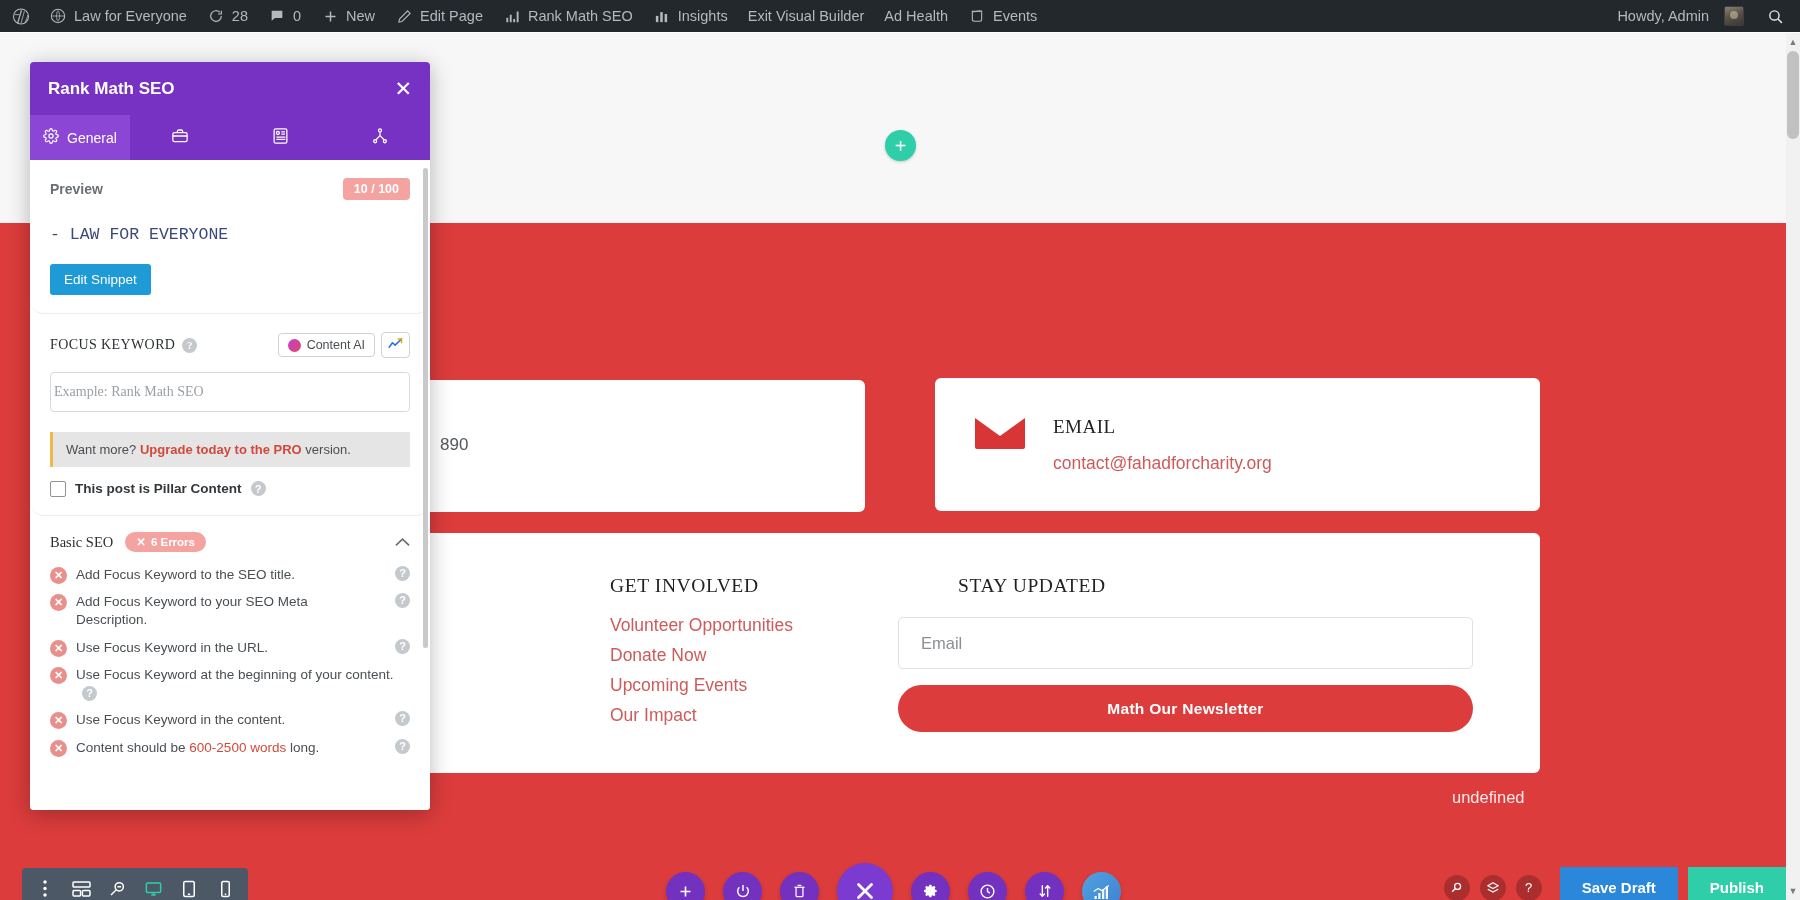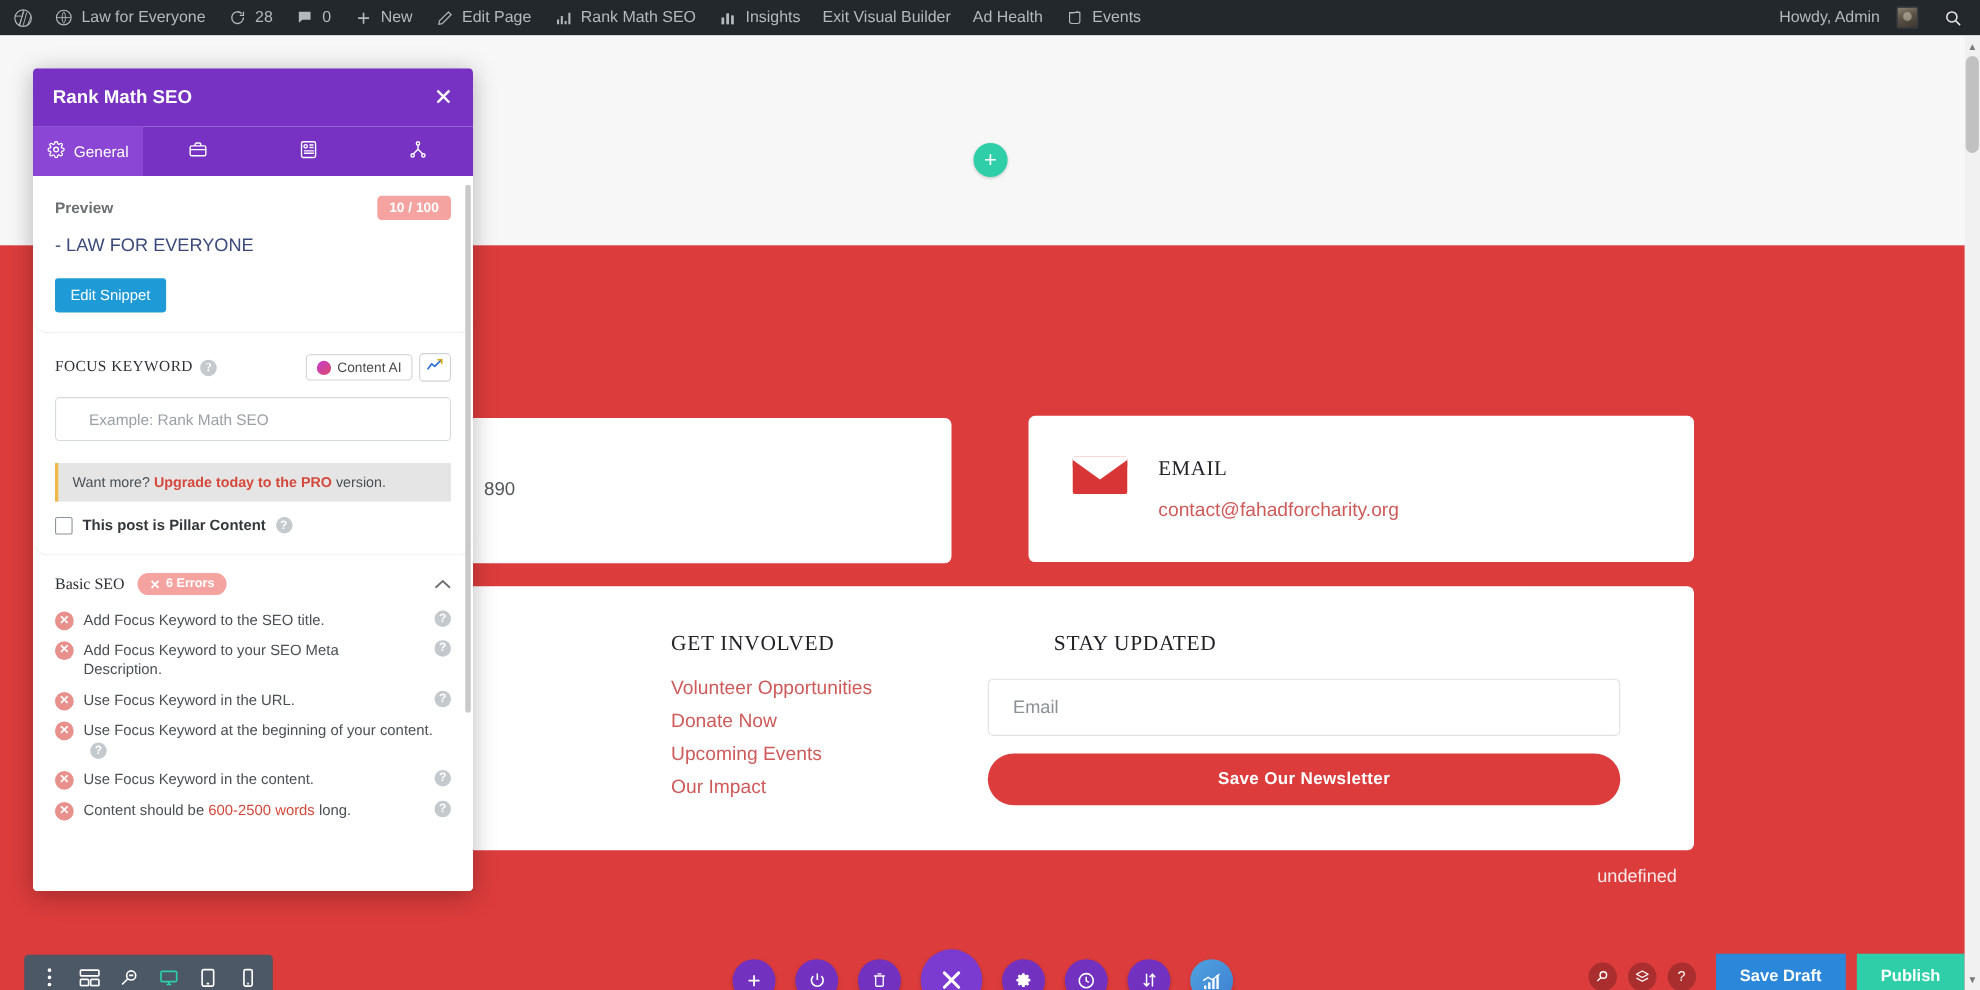--- a/index.html
+++ b/index.html
@@ -205,22 +205,22 @@
   }
 
   .rm-sec { padding: 18px 20px; border-bottom: 1px solid #ececec; border-radius: 14px; }
   .rm-row { display: flex; align-items: center; justify-content: space-between; }
   #rm-preview-label { font-size: 14px; color: #6b6f72; font-weight: 600; }
   #rm-score {
     background: #f4a3a0; color: #fff; font-size: 12.5px; font-weight: bold;
     padding: 4px 11px; border-radius: 4px;
   }
   #rm-preview-title {
-    margin-top: 14px; font-size: 16.5px; color: #3b4a7a;
-    font-family: Liberation Sans, sans-serif;
+    margin-top: 25px; font-size: 16.5px; color: #3b4a7a;
+    font-family: Liberation Mono, monospace;
   }
   #rm-edit-snippet {
     margin-top: 20px; display: inline-block;
     background: #1e9ad6; color: #fff; font-size: 13.5px;
     padding: 8px 14px; border-radius: 3px; border: none; cursor: pointer;
     font-family: "Liberation Sans", sans-serif;
   }
 
   #rm-fk-label {
     font-family: "Liberation Serif", serif; font-size: 14px;
@@ -244,22 +244,22 @@
     background: linear-gradient(135deg,#c13fd0,#e0486a); flex: 0 0 auto;
   }
   #btn-trend {
     width: 29px; height: 26px; border: 1px solid #cfd3d7; border-radius: 4px;
     display: flex; align-items: center; justify-content: center;
     background: #fff; cursor: pointer;
   }
   #rm-fk-input {
     margin-top: 14px; width: 100%; height: 40px;
     border: 1px solid #d6dadd; border-radius: 4px;
-    padding: 0 30px; font-size: 14px; color: #33373a;
-    font-family: Liberation Sans, sans-serif; outline: none;
+    padding: 0 3px; font-size: 14px; color: #33373a;
+    font-family: Liberation Serif, serif; outline: none;
   }
   #rm-fk-input::placeholder { color: #9aa0a5; }
 
   #rm-upgrade {
     margin-top: 20px; background: #e5e5e5; border-left: 3px solid #f0b849;
     padding: 10px 13px; font-size: 13px; color: #4a4f53;
   }
   #rm-upgrade a { color: #d4483b; font-weight: bold; text-decoration: none; cursor: pointer; }
   #rm-pillar { margin-top: 14px; display: flex; align-items: flex-start; gap: 9px; }
   #rm-pillar-box {
@@ -456,21 +456,21 @@
 
   <div class="wcard" id="card-bottom">
     <div class="col-head" id="gi-head">GET INVOLVED</div>
     <div class="gi-link" style="top:82px">Volunteer Opportunities</div>
     <div class="gi-link" style="top:112px">Donate Now</div>
     <div class="gi-link" style="top:142px">Upcoming Events</div>
     <div class="gi-link" style="top:172px">Our Impact</div>
 
     <div class="col-head" id="su-head">STAY UPDATED</div>
     <input id="email-input" type="text" placeholder="Email" style="">
-    <button id="newsletter-btn">Save Our Newsletter</button>
+    <button id="newsletter-btn">Math Our Newsletter</button>
   </div>
 
   <div id="undefined-text">undefined</div>
 
   <div id="divi-left-bar">
     <div class="dl-btn">
       <svg width="4" height="17" viewBox="0 0 4 17" fill="#fff">
           <circle cx="2" cy="2" r="1.7"></circle>
           <circle cx="2" cy="8.5" r="1.7"></circle>
           <circle cx="2" cy="15" r="1.7"></circle>

